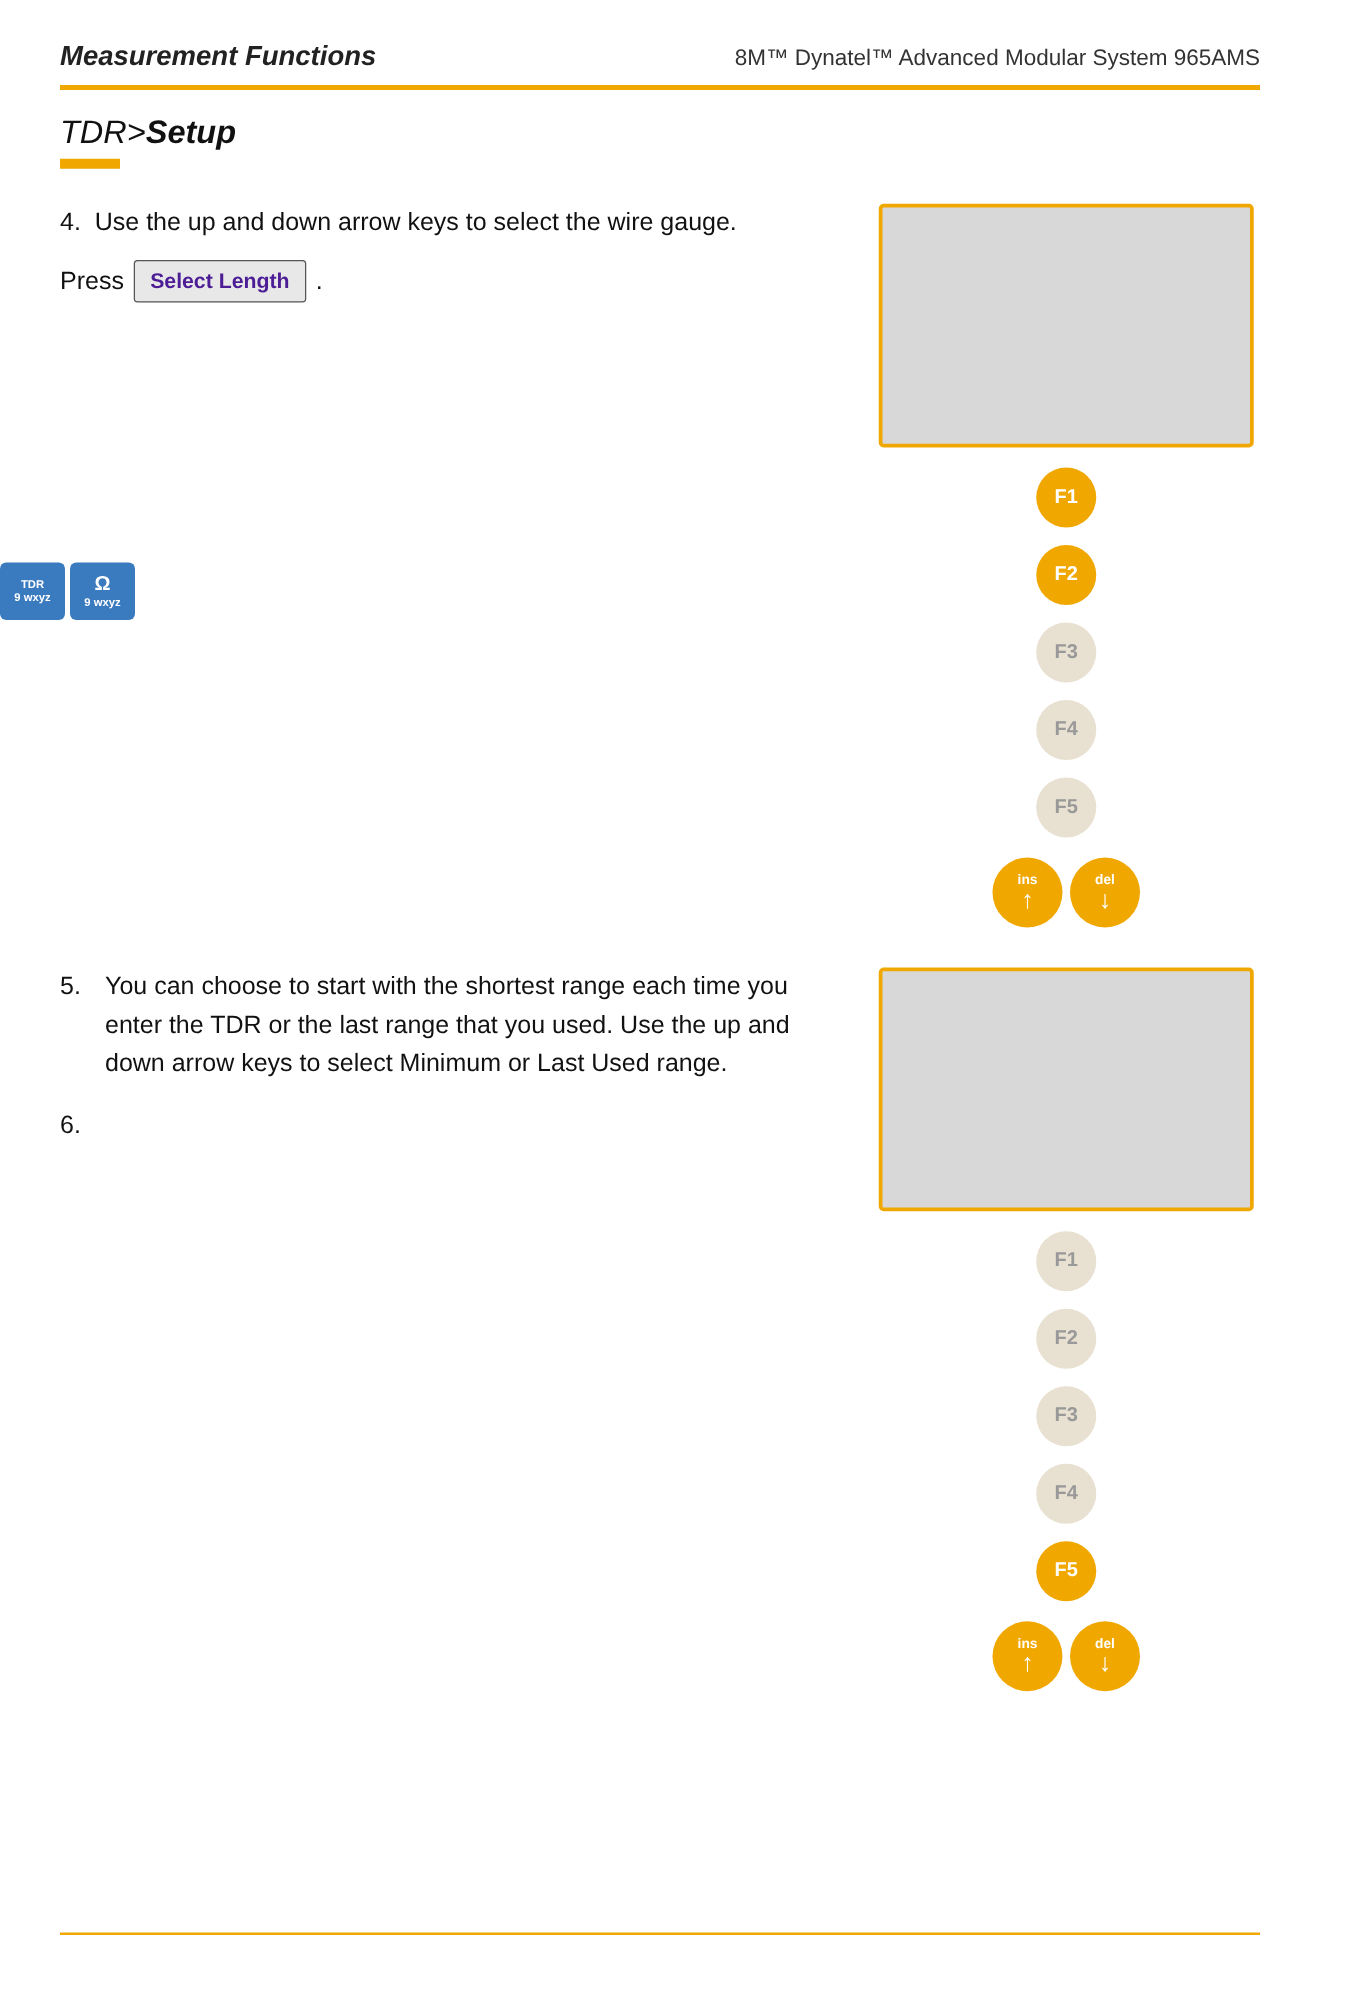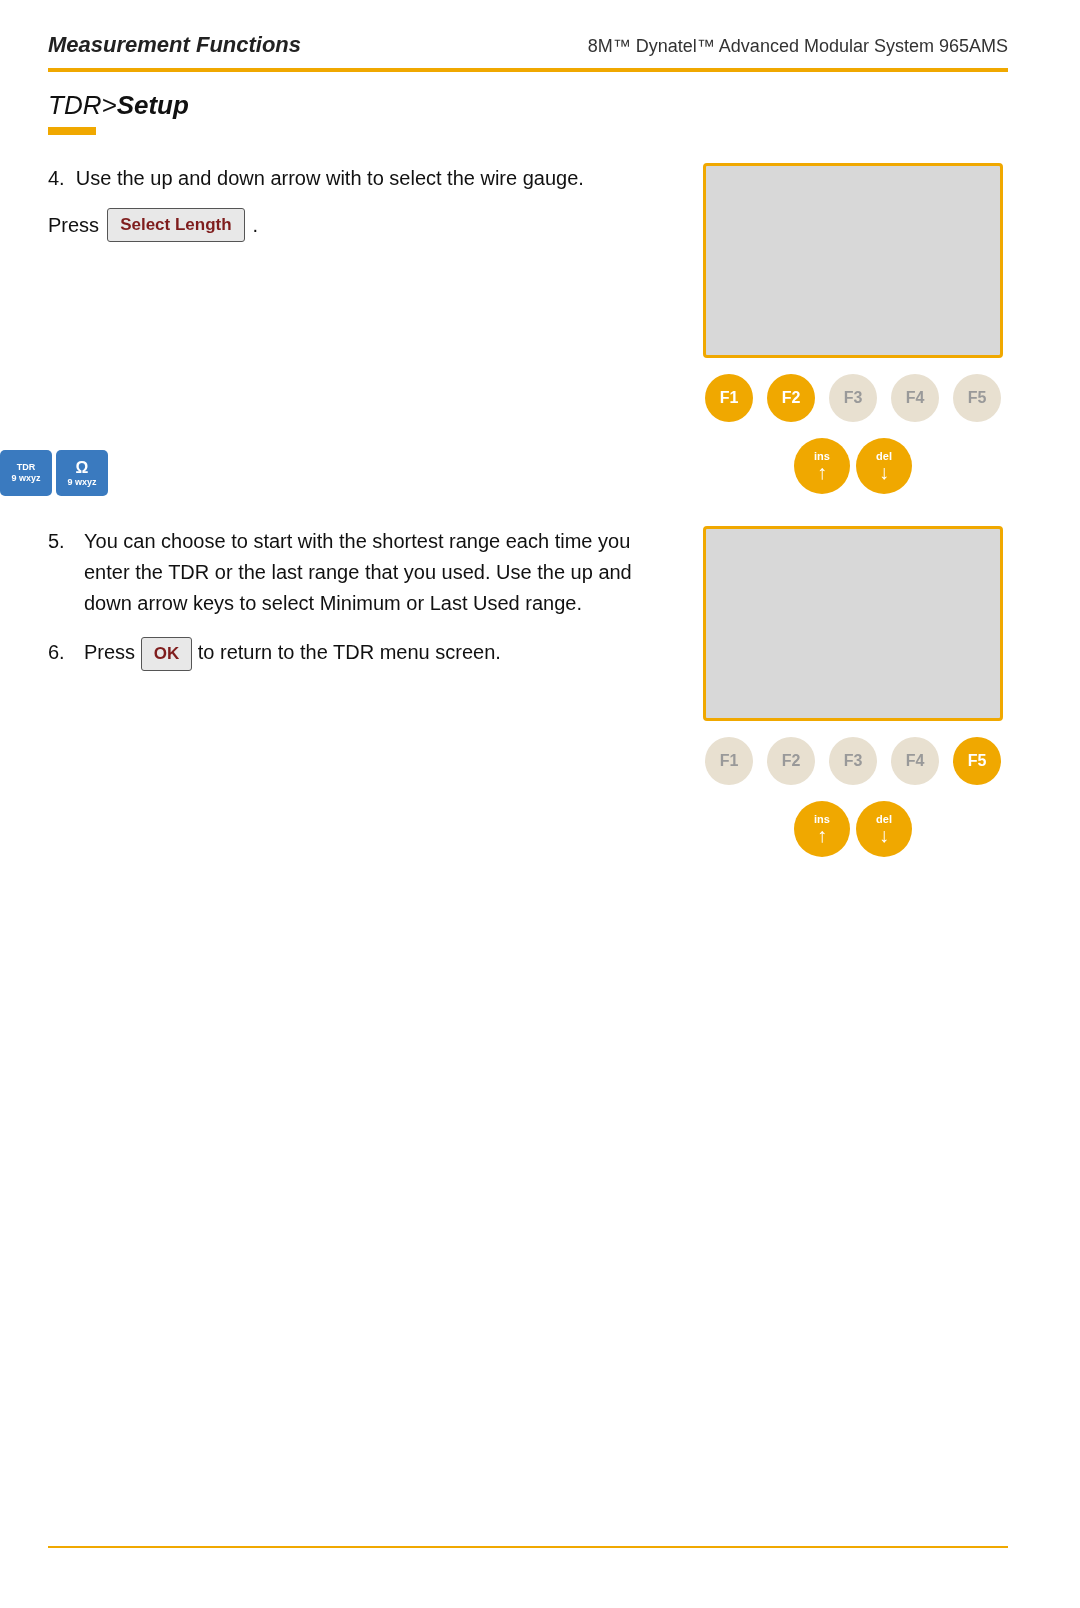--- a/index.html
+++ b/index.html
@@ -94,21 +94,21 @@
     }
 
     .key-button {
       display: inline-block;
       border: 1.5px solid #555;
       background: #e8e8e8;
       padding: 3px 12px;
       font-size: 17px;
       font-weight: bold;
       font-style: normal;
-      color: #7f1d1d;
+      color: #4c1d95;
       border-radius: 3px;
     }
 
     
     .device-col {
       display: flex;
       flex-direction: column;
       align-items: center;
       gap: 12px;
       min-width: 310px;
@@ -119,21 +119,21 @@
       width: 300px;
       height: 195px;
       border: 3px solid #f0a800;
       background: #d8d8d8;
       border-radius: 4px;
     }
 
     
     .fkeys-row {
       display: flex;
-      flex-direction: row;
+      flex-direction: column;
       align-items: center;
       gap: 14px;
       margin-top: 4px;
     }
 
     .fkey {
       width: 48px;
       height: 48px;
       border-radius: 50%;
       display: flex;
@@ -298,21 +298,21 @@
       <span style="font-size:16px;">Ω</span>
       <span>9 wxyz</span>
     </div>
   </div>
 
   <div class="content-row">
 
     <div class="text-col">
       <p>
         <span>4.</span>
-        &nbsp;<span>Use the up and down arrow with to select the wire gauge.</span>
+        &nbsp;<span>Use the up and down arrow keys to select the wire gauge.</span>
       </p>
       <div class="press-line">
         <span>Press</span>
         <span class="key-button">Select Length</span>
         <span>.</span>
       </div>
     </div>
 
     <div class="device-col">
       <div class="screen-box"></div>
@@ -338,23 +338,20 @@
 
   <div class="step-block">
 
     <div class="step-text">
       <div class="step-item">
         <span class="step-num">5.</span>
         <span>You can choose to start with the shortest range each time you enter the TDR or the last range that you used. Use the up and down arrow keys to select Minimum or Last Used range.</span>
       </div>
       <div class="step-item">
         <span class="step-num">6.</span>
-        <span>
-          <span>Press</span>&nbsp;<span class="key-button">OK</span>&nbsp;<span>to return to the TDR menu screen.</span>
-        </span>
       </div>
     </div>
 
     <div class="device-col">
       <div class="screen-box"></div>
       <div class="fkeys-row">
         <div class="fkey fkey-inactive">F1</div>
         <div class="fkey fkey-inactive">F2</div>
         <div class="fkey fkey-inactive">F3</div>
         <div class="fkey fkey-inactive">F4</div>

